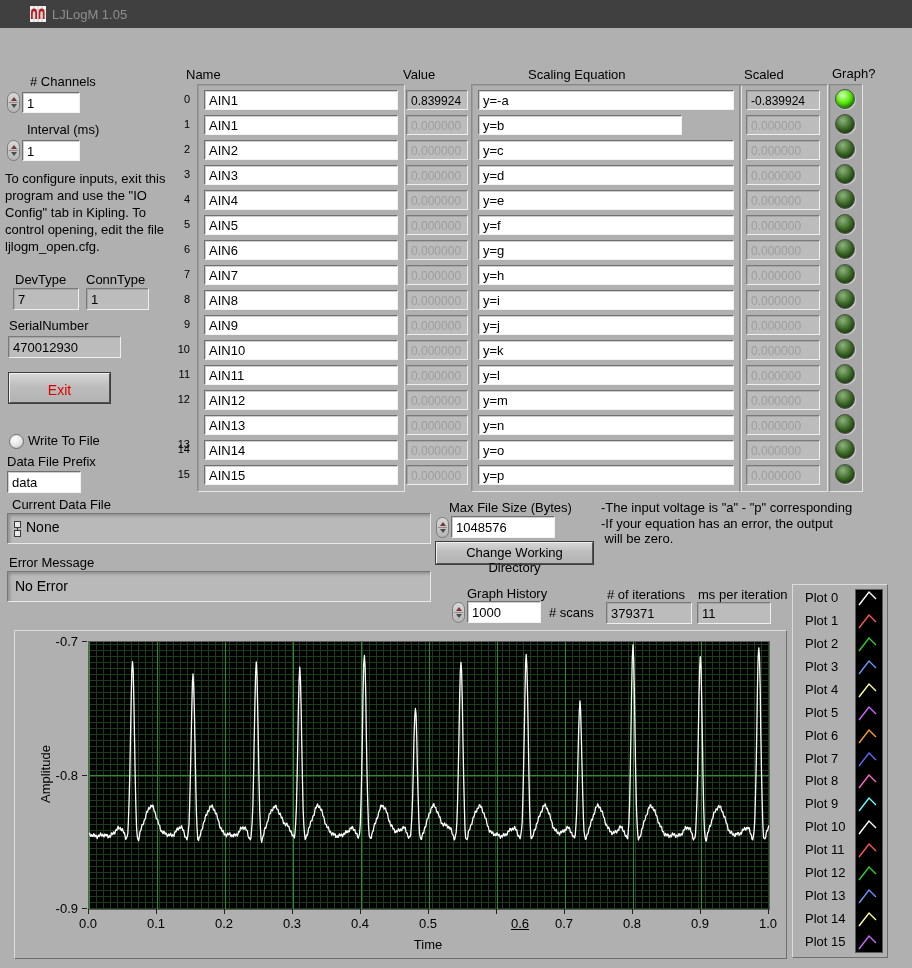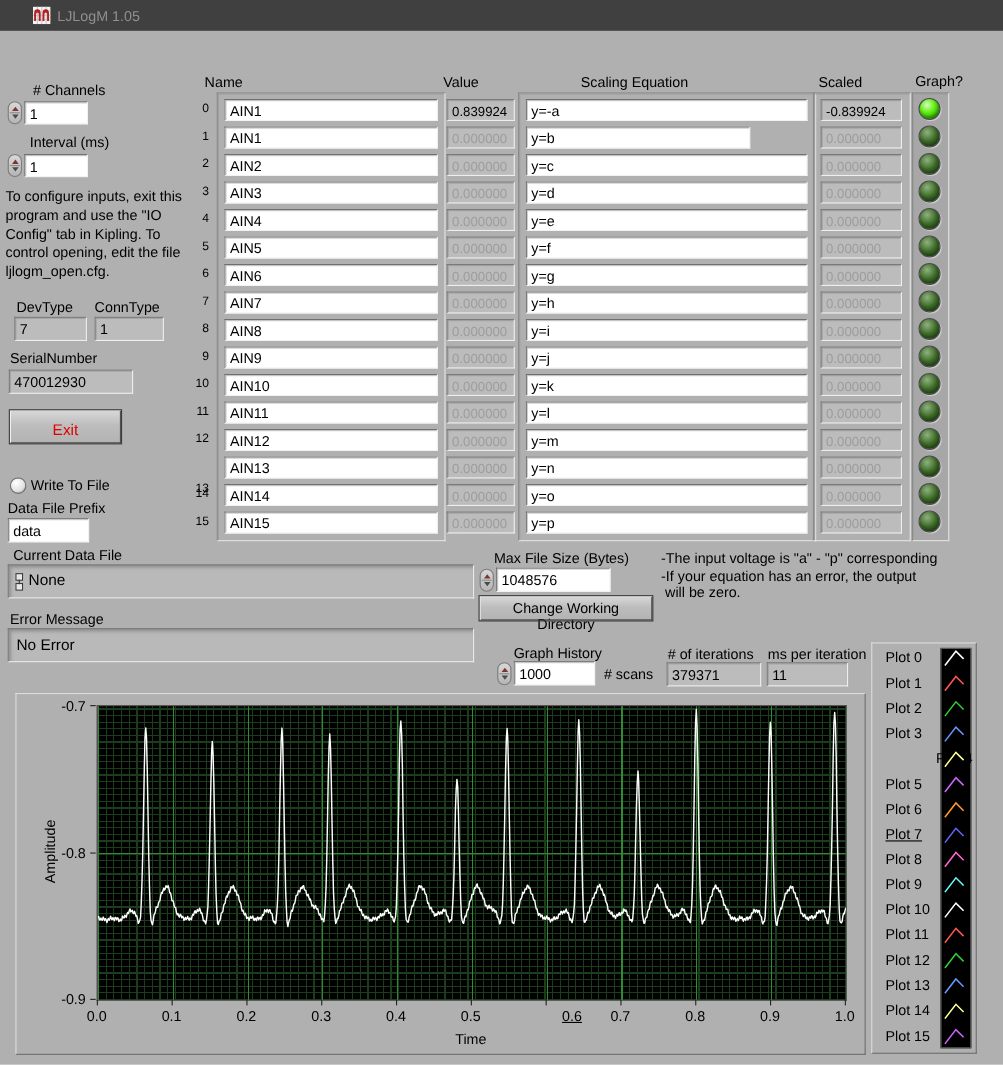--- a/index.html
+++ b/index.html
@@ -320,33 +320,33 @@
         <polyline points="3,17 13,4 20,11" fill="none" stroke="#ff5555" stroke-width="1.4"></polyline>
       </svg>
       <span class="legrow-label" style="top: 50.86px;">Plot 2</span>
       <svg width="24" height="20" style="position: absolute; left: 63px; top: 48.86px;">
         <polyline points="3,17 13,4 20,11" fill="none" stroke="#33cc33" stroke-width="1.4"></polyline>
       </svg>
       <span class="legrow-label" style="top: 73.79px;">Plot 3</span>
       <svg width="24" height="20" style="position: absolute; left: 63px; top: 71.79px;">
         <polyline points="3,17 13,4 20,11" fill="none" stroke="#6699ff" stroke-width="1.4"></polyline>
       </svg>
-      <span class="legrow-label" style="top: 96.72px; margin-left: 46px;">Plot 4</span>
+      <span class="legrow-label" style="top: 96.72px;">Plot 4</span>
       <svg width="24" height="20" style="position: absolute; left: 63px; top: 94.72px;">
         <polyline points="3,17 13,4 20,11" fill="none" stroke="#ffff99" stroke-width="1.4"></polyline>
       </svg>
       <span class="legrow-label" style="top: 119.65px;">Plot 5</span>
       <svg width="24" height="20" style="position: absolute; left: 63px; top: 117.65px;">
         <polyline points="3,17 13,4 20,11" fill="none" stroke="#cc66ff" stroke-width="1.4"></polyline>
       </svg>
       <span class="legrow-label" style="top: 142.58px;">Plot 6</span>
       <svg width="24" height="20" style="position: absolute; left: 63px; top: 140.58px;">
         <polyline points="3,17 13,4 20,11" fill="none" stroke="#ff9933" stroke-width="1.4"></polyline>
       </svg>
-      <span class="legrow-label" style="top: 165.51px; text-decoration: underline;">Plot 7</span>
+      <span class="legrow-label" style="top: 165.51px;">Plot 7</span>
       <svg width="24" height="20" style="position: absolute; left: 63px; top: 163.51px;">
         <polyline points="3,17 13,4 20,11" fill="none" stroke="#6666ff" stroke-width="1.4"></polyline>
       </svg>
       <span class="legrow-label" style="top: 188.44px;">Plot 8</span>
       <svg width="24" height="20" style="position: absolute; left: 63px; top: 186.44px;">
         <polyline points="3,17 13,4 20,11" fill="none" stroke="#ff66cc" stroke-width="1.4"></polyline>
       </svg>
       <span class="legrow-label" style="top: 211.37px;">Plot 9</span>
       <svg width="24" height="20" style="position: absolute; left: 63px; top: 209.37px;">
         <polyline points="3,17 13,4 20,11" fill="none" stroke="#66ffff" stroke-width="1.4"></polyline>

